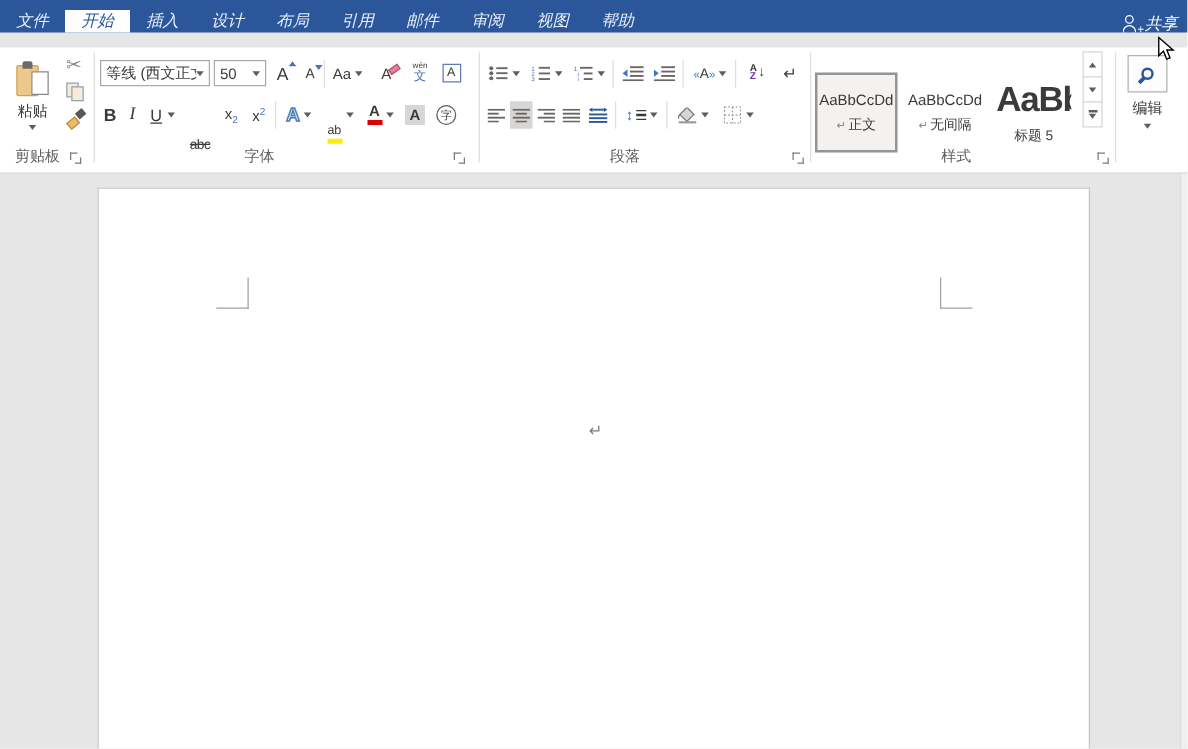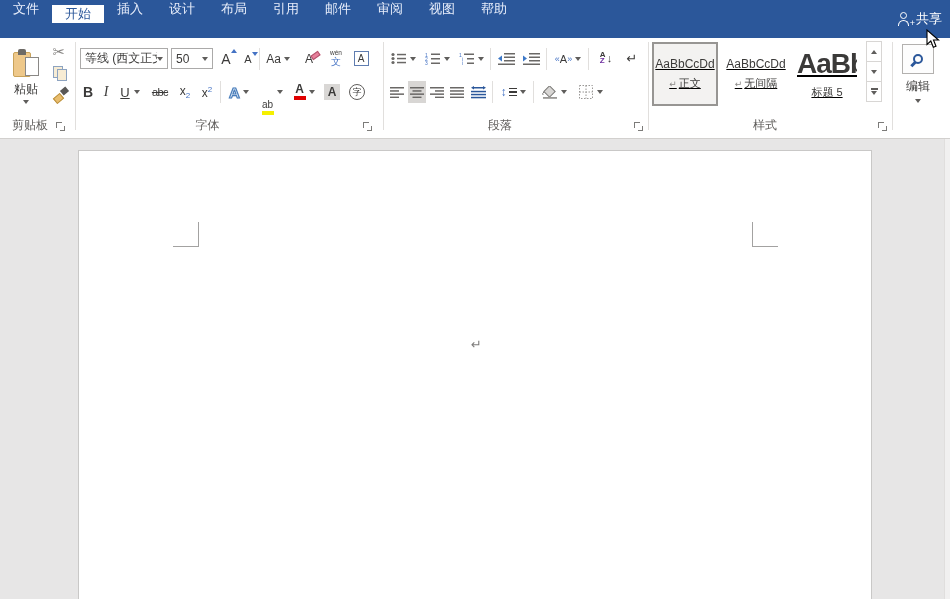--- a/index.html
+++ b/index.html
@@ -1,21 +1,21 @@
 <!DOCTYPE html>
 <html><head>
 <meta charset="utf-8">
 <style>
   * { margin:0; padding:0; box-sizing:border-box; }
   html,body { width:950px; height:599px; overflow:hidden; }
   body { font-family:"Liberation Sans","DejaVu Sans",sans-serif; }
   #app { position:relative; width:950px; height:599px; background:#e7e6e6; }
 
   
-  .titlebar { position:absolute; top:0; left:0; width:950px; height:38px; background:#2b579a; display:flex; align-items:flex-start; }
+  .titlebar { position:absolute; top:0; left:0; width:950px; height:26px; background:#2b579a; display:flex; align-items:flex-end;font-style:italic; }
   .tab { color:#e8eefb; font-size:13px; padding:0 13px; display:flex; align-items:center; cursor:default; }
   .tab.active { background:#ffffff; color:#2b579a; margin-top:5px; }
   .tellme { display:flex; align-items:center; margin-left:10px; color:#dce6f5; font-size:13px; gap:7px; }
   .mag { width:9px; height:9px; border:2px solid #dce6f5; border-radius:50%; position:relative; display:inline-block; }
   .mag::after { content:""; position:absolute; width:2px; height:6px; background:#dce6f5; left:-3px; bottom:-5px; transform:rotate(45deg); }
   .share { position:absolute; right:8px; top:0; height:38px; display:flex; align-items:center; gap:5px; color:#ffffff; font-size:13px; }
   .person { position:relative; width:14px; height:14px; display:inline-block; }
   .person .head { position:absolute; left:3px; top:0; width:7px; height:7px; border:1.4px solid #fff; border-radius:50%; }
   .person .body { position:absolute; left:1px; top:8px; width:11px; height:6px; border:1.4px solid #fff; border-bottom:none; border-radius:6px 6px 0 0; }
   .person .plus { position:absolute; right:-4px; bottom:-2px; color:#fff; font-size:9px; line-height:9px; }
@@ -42,21 +42,21 @@
   .copyicon i:first-child { left:0; top:0; }
   .copyicon i:last-child { left:4px; top:3px; }
   .painticon { position:relative; width:15px; height:15px; }
   .painticon .tip { position:absolute; left:1px; bottom:1px; width:9px; height:7px; background:#e9bd6d; border:1px solid #b98f3e; transform:rotate(-40deg); }
   .painticon .handle { position:absolute; right:0; top:0; width:7px; height:6px; background:#5a5856; transform:rotate(-40deg); }
 
   
   .b { font-weight:bold; font-size:14px; }
   .i { font-style:italic; font-family:"Liberation Serif",serif; font-size:14px; }
   .u { text-decoration:underline; font-size:13px; }
-  .strike { text-decoration:line-through; font-size:11px; letter-spacing:-0.5px; }
+  .strike { text-decoration:line-through; font-size:11px; letter-spacing:-0.5px;margin-top:24px; }
   .subsup { font-size:12px; }
   .subsup sub,.subsup sup { font-size:8px; color:#4472c4; }
   .effectsA { font-size:15px; font-weight:bold; color:#e8f0fa; -webkit-text-stroke:1.2px #4a7ebb; text-shadow:0 0 1px #4a7ebb; }
   .hl { display:flex; flex-direction:column; align-items:center; }
   .hl .ab { font-size:10px; line-height:10px;margin-top:30px; }
   .hl .bar { width:12px; height:4px; background:#f5f000; margin-top:1px; }
   .fc { display:flex; flex-direction:column; align-items:center; }
   .fc .A { font-size:12px; font-weight:bold; line-height:11px; }
   .fc .bar { width:12px; height:4px; background:#e00000; margin-top:1px; }
   .shadeA { width:16px; height:16px; background:#d9d7d5; display:flex; align-items:center; justify-content:center; font-size:12px; font-weight:bold; }
@@ -80,21 +80,21 @@
   .sorticon .arr { font-size:11px; color:#3b3a39; }
   .pilcrow { color:#3b3a39; font-size:13px; }
   .lspace { display:flex; align-items:center; gap:2px; }
   .lspace .ud { color:#4472c4; font-size:12px; }
   .lspace .lines { display:flex; flex-direction:column; gap:2px; }
   .lspace .lines i { width:8px; height:1.4px; background:#3b3a39; }
   .asian { display:flex; align-items:center; font-size:11px; }
   .asian .ar { color:#4472c4; font-size:9px; }
 
   
-  .gallery { position:absolute; left:652px; top:4px; width:212px; height:68px; display:flex; gap:2px;text-decoration:underline; }
+  .gallery { position:absolute; left:652px; top:20px; width:212px; height:68px; display:flex; gap:2px; }
   .stylecard { height:64px; background:#fff; display:flex; flex-direction:column; align-items:center; justify-content:center; gap:5px; border:1px solid transparent; }
   .stylecard.selected { border:2px solid #979593; background:#f3f2f1; }
   .stylecard .prev { font-size:12px; color:#3b3a39; white-space:nowrap; overflow:hidden; max-width:62px; }
   .stylecard .prev.big { font-size:28px; font-weight:600; letter-spacing:-1px; max-width:60px; }
   .stylecard .lab { font-size:11px; color:#3b3a39; white-space:nowrap; }
   .stylecard .lab .pm { color:#8a8886; font-size:9px; margin-right:2px; }
   .galcol { position:absolute; left:866px; top:4px; width:16px; display:flex; flex-direction:column; }
   .galbtn { width:16px; height:21px; border:1px solid #d8d6d4; background:#fff; display:flex; align-items:center; justify-content:center; margin-top:-1px; }
   .tri-up { width:0;height:0;border-left:3.5px solid transparent;border-right:3.5px solid transparent;border-bottom:4px solid #5f5d5b; }
   .morebar { display:flex; flex-direction:column; align-items:center; gap:1px; }

